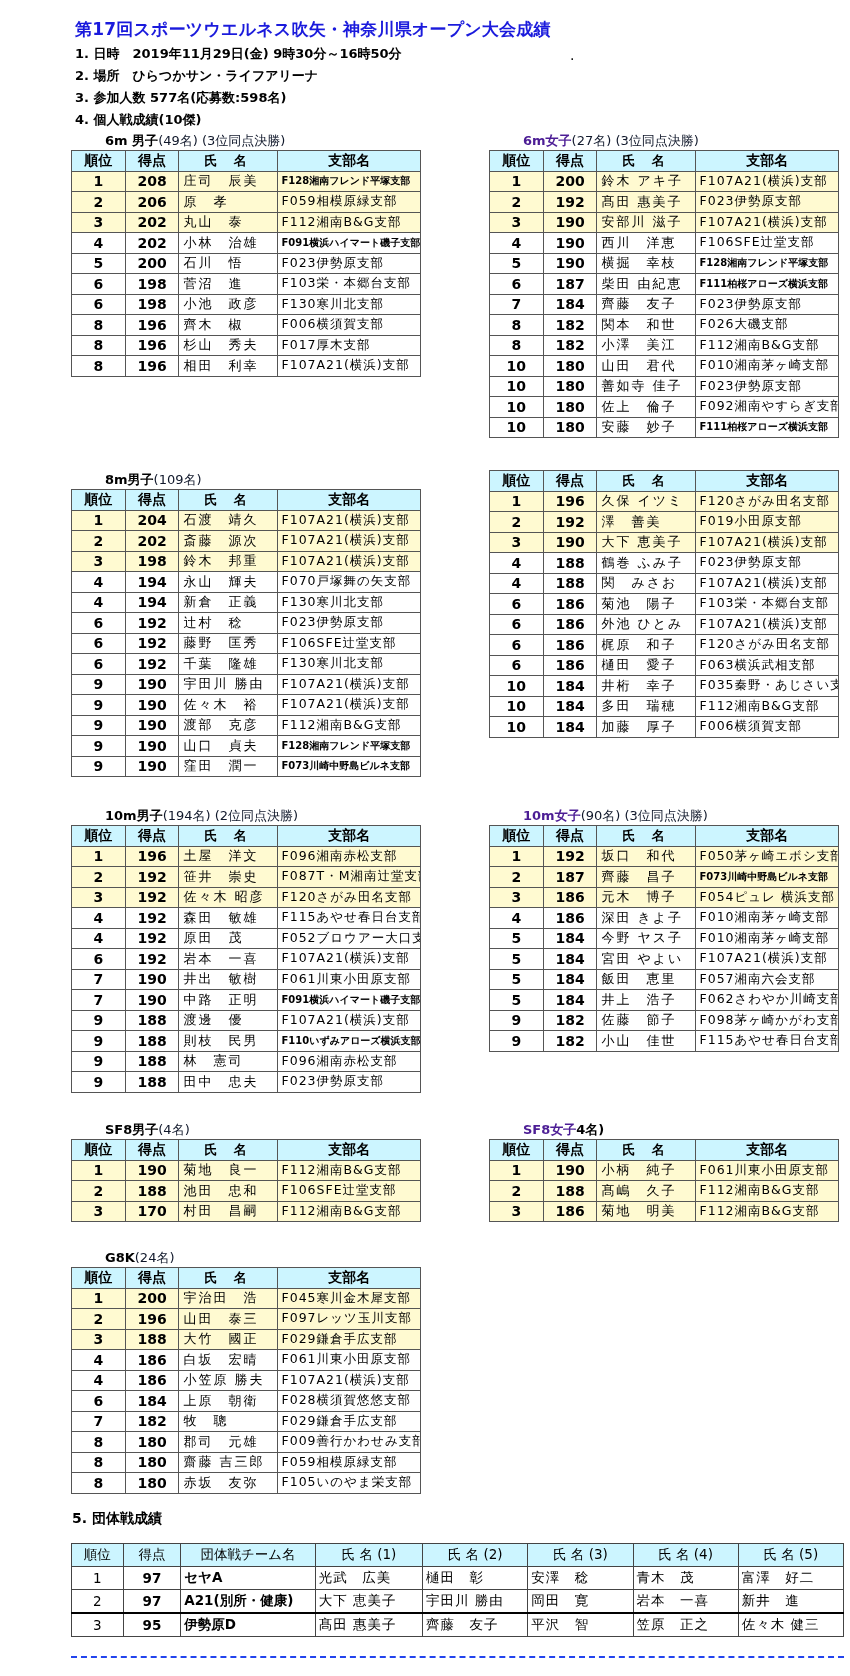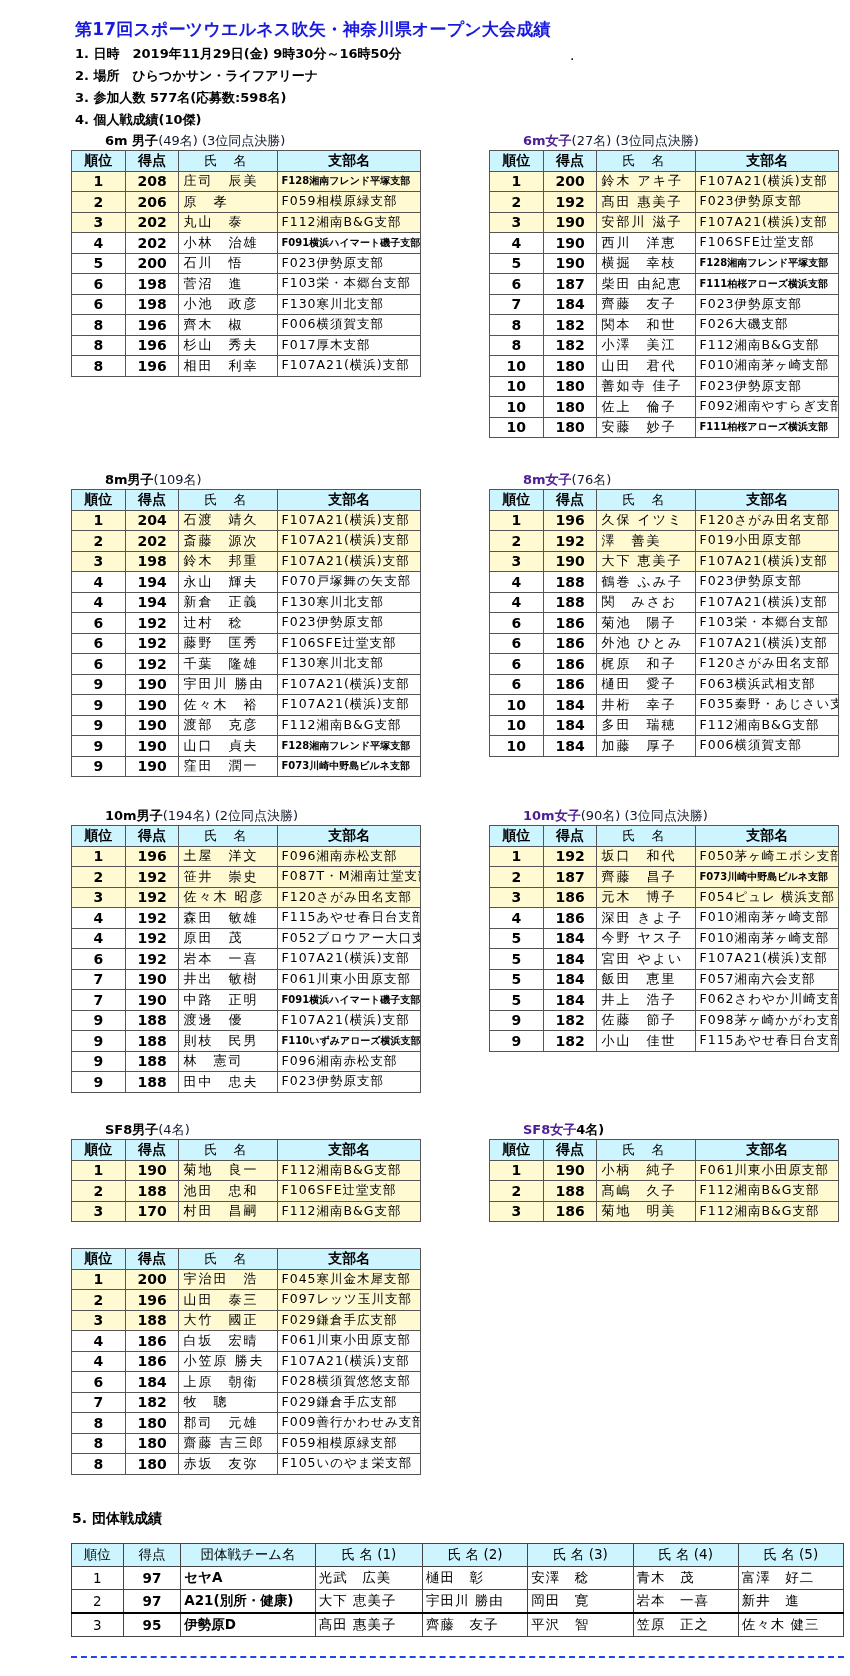--- a/index.html
+++ b/index.html
@@ -10,21 +10,21 @@
   .dot { position:absolute; left:570px; top:47px; font-size:14px; }
   .sec { position:absolute; }
   .cap { font-size:13px; height:19px; line-height:19px; padding-left:34px; white-space:nowrap; }
   .cap .ev { font-weight:bold;margin-top:44px; }
   .cap .ev.red { color:#4c1d95; }
   .cap .rest { color:#0f172a; }
   .cap.redcap .rest { color:#000; font-weight:bold; }
   table.res { border-collapse:collapse; table-layout:fixed; width:350px; font-size:13px; }
   table.res th, table.res td { border:1px solid #555; height:19.5px; padding:0 2px; white-space:nowrap; overflow:hidden; }
   table.res th { background:#ccf5ff; font-weight:bold; font-size:14px; text-align:center; }
-  table.res th.nm { font-weight:normal; font-size:13px; letter-spacing:6px; }
+  table.res th.nm { font-weight:bold; font-size:13px; letter-spacing:6px; }
   table.res td.rk, table.res td.sc { text-align:center; font-weight:bold; font-size:14px; }
   table.res td.name { letter-spacing:2px; padding-left:4px; }
   table.res td.br { font-size:12.5px; letter-spacing:1px; padding-left:3px; }
   table.res td.br.sm { font-size:10px; letter-spacing:0; font-weight:bold; }
   table.res tr.top td { background:#fffad1; }
   .c1 { width:52px; } .c2 { width:52px; } .c3 { width:96px; } .c4 { width:138px; }
   .sec5 { position:absolute; left:72px; top:1510px; font-size:14px; font-weight:bold; }
   table.team { position:absolute; left:71px; top:1543px; border-collapse:collapse; table-layout:fixed; width:773px; font-size:13.5px; }
   table.team th, table.team td { border:1px solid #444; height:22px; padding:0 3px; white-space:nowrap; overflow:hidden; }
   table.team th { background:#ccf5ff; font-weight:normal; font-size:13.5px; text-align:center; }
@@ -311,21 +311,20 @@
         <tr>
           <td class="rk">9</td>
           <td class="sc">190</td>
           <td class="name">窪田　潤一</td>
           <td class="br sm">F073川崎中野島ビルネ支部</td>
         </tr>
       </tbody>
     </table>
   </div>
 <div class="sec" style="left:489px;top:470px">
-    <div class="cap"><span class="ev red">8m女子</span><span class="rest">(76名)</span></div>
     <table class="res">
       <colgroup>
         <col class="c1">
         <col class="c2">
         <col class="c3">
         <col class="c4">
       </colgroup>
       <tbody>
         <tr>
           <th>順位</th>
@@ -646,20 +645,21 @@
         <tr class="top">
           <td class="rk">3</td>
           <td class="sc">186</td>
           <td class="name">菊地　明美</td>
           <td class="br">F112湘南B&amp;G支部</td>
         </tr>
       </tbody>
     </table>
   </div>
 <div class="sec" style="left:71px;top:1248px">
+    <div class="cap"><span class="ev">G8K</span><span class="rest">(24名)</span></div>
     <table class="res">
       <colgroup>
         <col class="c1">
         <col class="c2">
         <col class="c3">
         <col class="c4">
       </colgroup>
       <tbody>
         <tr>
           <th>順位</th>

